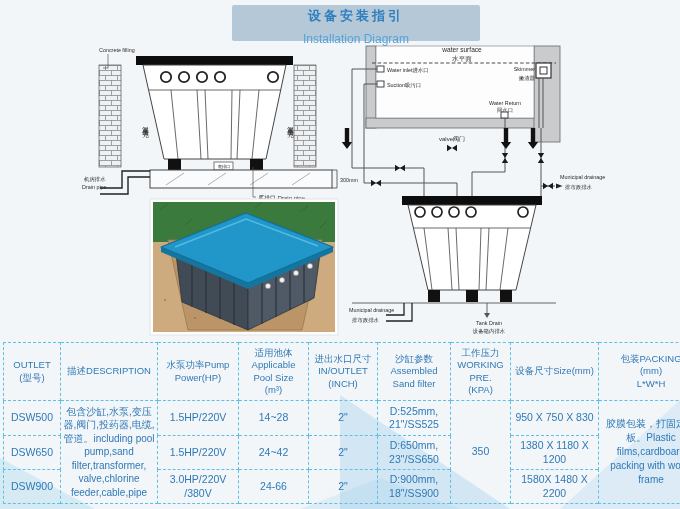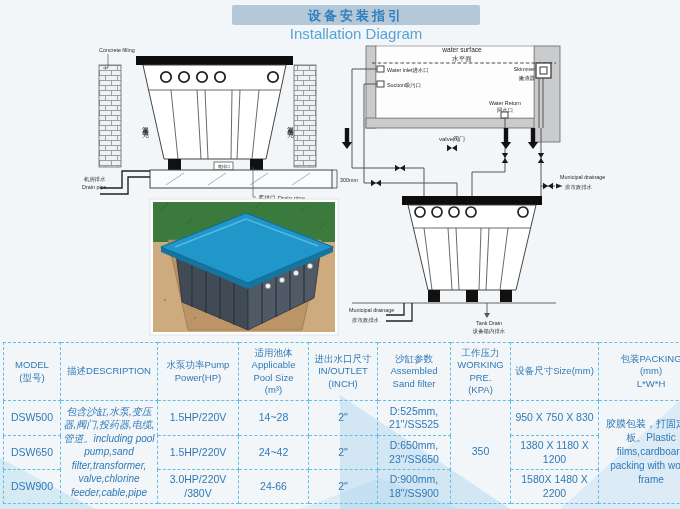--- a/index.html
+++ b/index.html
@@ -1,42 +1,42 @@
 <!DOCTYPE html>
 <html><head>
 <meta charset="utf-8">
 <style>
   html,body{margin:0;padding:0;}
   .stage{position:relative;width:680px;height:509px;overflow:hidden;
          background:#f3f6f8;font-family:"Liberation Sans",sans-serif;}
   
-  .title-band{position:absolute;left:232px;top:5px;width:248px;height:20px;
+  .title-band{position:absolute;left:232px;top:5px;width:248px;height:36px;
               background:#b4c8d7;border-radius:2px;text-align:center;}
   .title-zh{font-size:13px;font-weight:bold;color:#2e7fc0;letter-spacing:3px;margin-top:2px;}
-  .title-en{font-size:15px;color:#56a3d8;margin-top:0px;}
+  .title-en{font-size:12px;color:#56a3d8;margin-top:7px;}
   
   .vtext{position:absolute;writing-mode:vertical-rl;text-orientation:upright;
          font-size:6.5px;color:#333;letter-spacing:1px;line-height:1;}
   
   svg{position:absolute;left:0;top:0;}
   svg text{font-family:"Liberation Sans",sans-serif;fill:#2a2a2a;}
   .lbl{font-size:6px;}
   .lbl-s{font-size:5.4px;}
   .lbl-m{font-size:6.6px;}
   
   .wm{position:absolute;pointer-events:none;}
   
   table.spec{position:absolute;left:3px;top:342px;width:700px;table-layout:fixed;
              border-collapse:collapse;color:#2f79b8;}
   table.spec th,table.spec td{border:1.4px dashed #5fc0e6;text-align:center;
              vertical-align:middle;padding:1px 2px;background:transparent;}
   table.spec th{font-size:9.5px;font-weight:normal;line-height:1.3;height:55px;}
   table.spec td{font-size:10.5px;line-height:1.25;}
   .pre{white-space:pre-line;}
-  .desc-cell{font-size:10px !important;line-height:1.35 !important;font-style:italic;}
+  .desc-cell{font-size:10px !important;line-height:1.35 !important;}
   .pack-cell{font-size:10px !important;line-height:1.4 !important;}
   .r1{height:35px;} .r2{height:34px;} .r3{height:34px;}
 </style>
 </head>
 <body>
 
 <div class="stage">
 
   <div class="wm" style="left:340px;top:395px;width:170px;height:114px;background:rgba(141,200,232,.32);clip-path:polygon(0 0,100% 100%,0 100%);"></div>
   <div class="wm" style="left:560px;top:400px;width:120px;height:109px;background:rgba(160,210,238,.28);clip-path:polygon(100% 0,100% 100%,0 100%);"></div>
@@ -269,21 +269,21 @@
         <col style="width:81px">
       <col style="width:70px">
         <col style="width:69px">
         <col style="width:73px">
       <col style="width:60px">
         <col style="width:88px">
         <col style="width:105px">
     </colgroup>
     <tbody>
         <tr>
-      <th class="pre">MODEL
+      <th class="pre">OUTLET
 (型号)</th>
       <th class="pre">描述DESCRIPTION</th>
       <th class="pre">水泵功率Pump
 Power(HP)</th>
       <th class="pre">适用池体
 Applicable
 Pool Size
 (m³)</th>
       <th class="pre">进出水口尺寸
 IN/OUTLET

